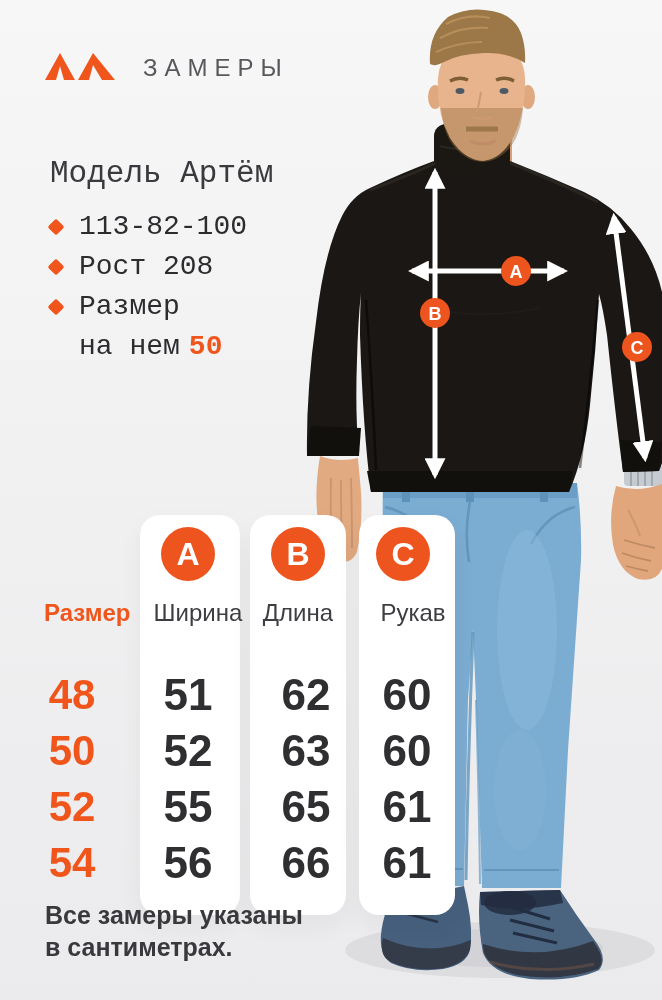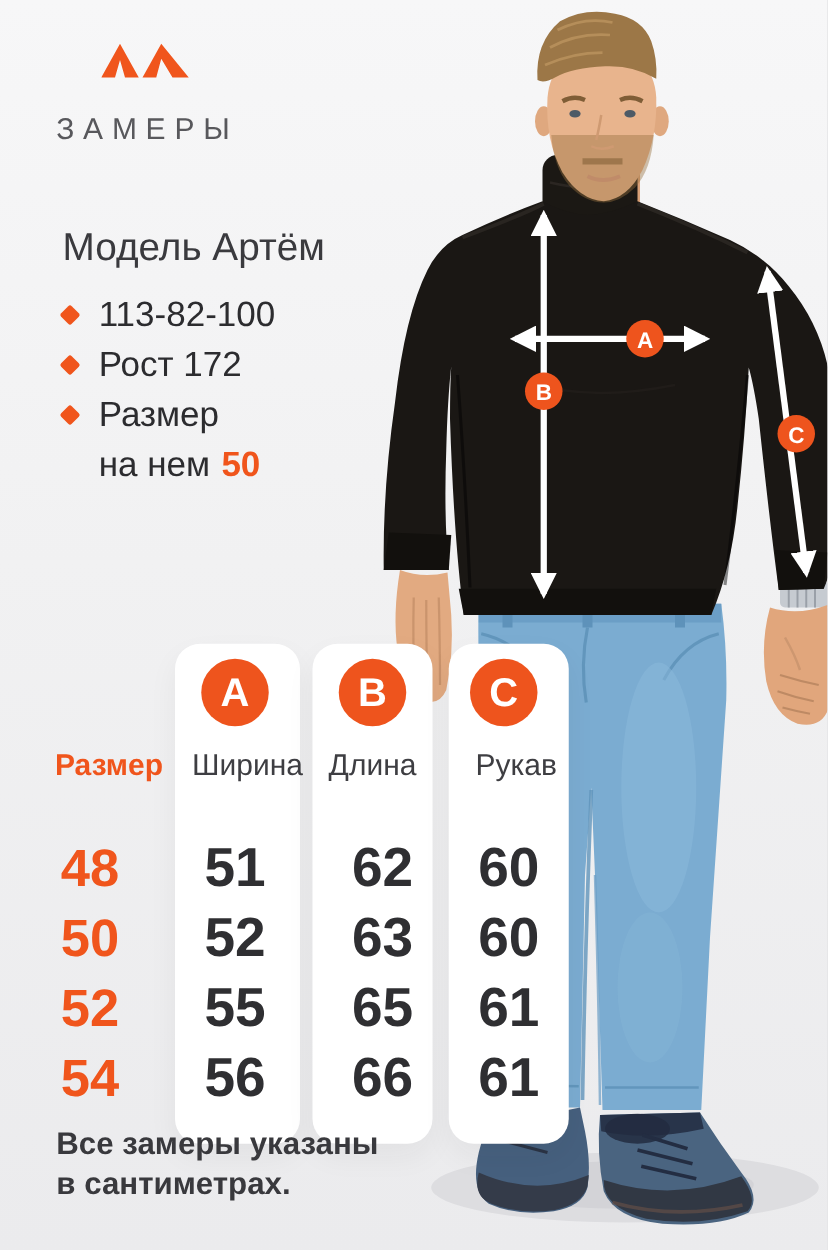--- a/index.html
+++ b/index.html
@@ -6,26 +6,26 @@
   *{box-sizing:border-box;}
   .stage{
     position:relative;width:662px;height:1000px;overflow:hidden;
     background:linear-gradient(180deg,#f7f7f8 0%,#f1f1f2 45%,#ebebed 100%);
     font-family:"Liberation Sans",sans-serif;
   }
   .stage svg{font-family:"Liberation Sans",sans-serif;}
   .photo{position:absolute;inset:0;width:662px;height:1000px;z-index:0;}
 
   
-  .brand{position:absolute;left:45px;top:34px;display:flex;align-items:center;gap:24px;z-index:2;flex-direction:column;}
+  .brand{position:absolute;left:45px;top:52px;display:flex;align-items:center;gap:24px;z-index:2;}
   .brand-logo{width:74px;height:32px;display:block;}
   .brand-text{font-size:24px;letter-spacing:7px;color:#58585c;font-weight:400;}
 
   
-  .model-info{position:absolute;left:50px;top:180px;z-index:2;}
+  .model-info{position:absolute;left:50px;top:156px;z-index:2;font-family:Liberation Mono, monospace;}
   .model-title{margin:0 0 16px 0;font-size:31px;font-weight:400;color:#3a3a3e;}
   .bullets{list-style:none;margin:0;padding:0;}
   .bullets li{display:flex;align-items:flex-start;gap:17px;font-size:28px;line-height:40px;color:#2c2c2f;font-weight:400;}
   .diamond{flex:none;width:12px;height:12px;margin-top:14px;background:#f0551c;transform:rotate(45deg);border-radius:2px;}
   .size-accent{color:#f0551c;font-weight:bold;margin-left:9px;}
 
   
   .card{position:absolute;top:515px;height:400px;background:#ffffff;border-radius:20px;
         box-shadow:0 10px 24px rgba(40,40,45,.05);z-index:2;}
   .card-a{left:140px;width:100px;}
@@ -176,21 +176,21 @@
 
   <section class="model-info">
     <h1 class="model-title">Модель Артём</h1>
     <ul class="bullets">
       <li>
         <span class="diamond"></span>
         <span>113-82-100</span>
       </li>
       <li>
         <span class="diamond"></span>
-        <span>Рост 172</span>
+        <span>Рост 208</span>
       </li>
       <li>
         <span class="diamond"></span>
         <span>
           <span>Размер</span><br>
           <span>на нем</span><span class="size-accent">50</span>
         </span>
       </li>
     </ul>
   </section>

